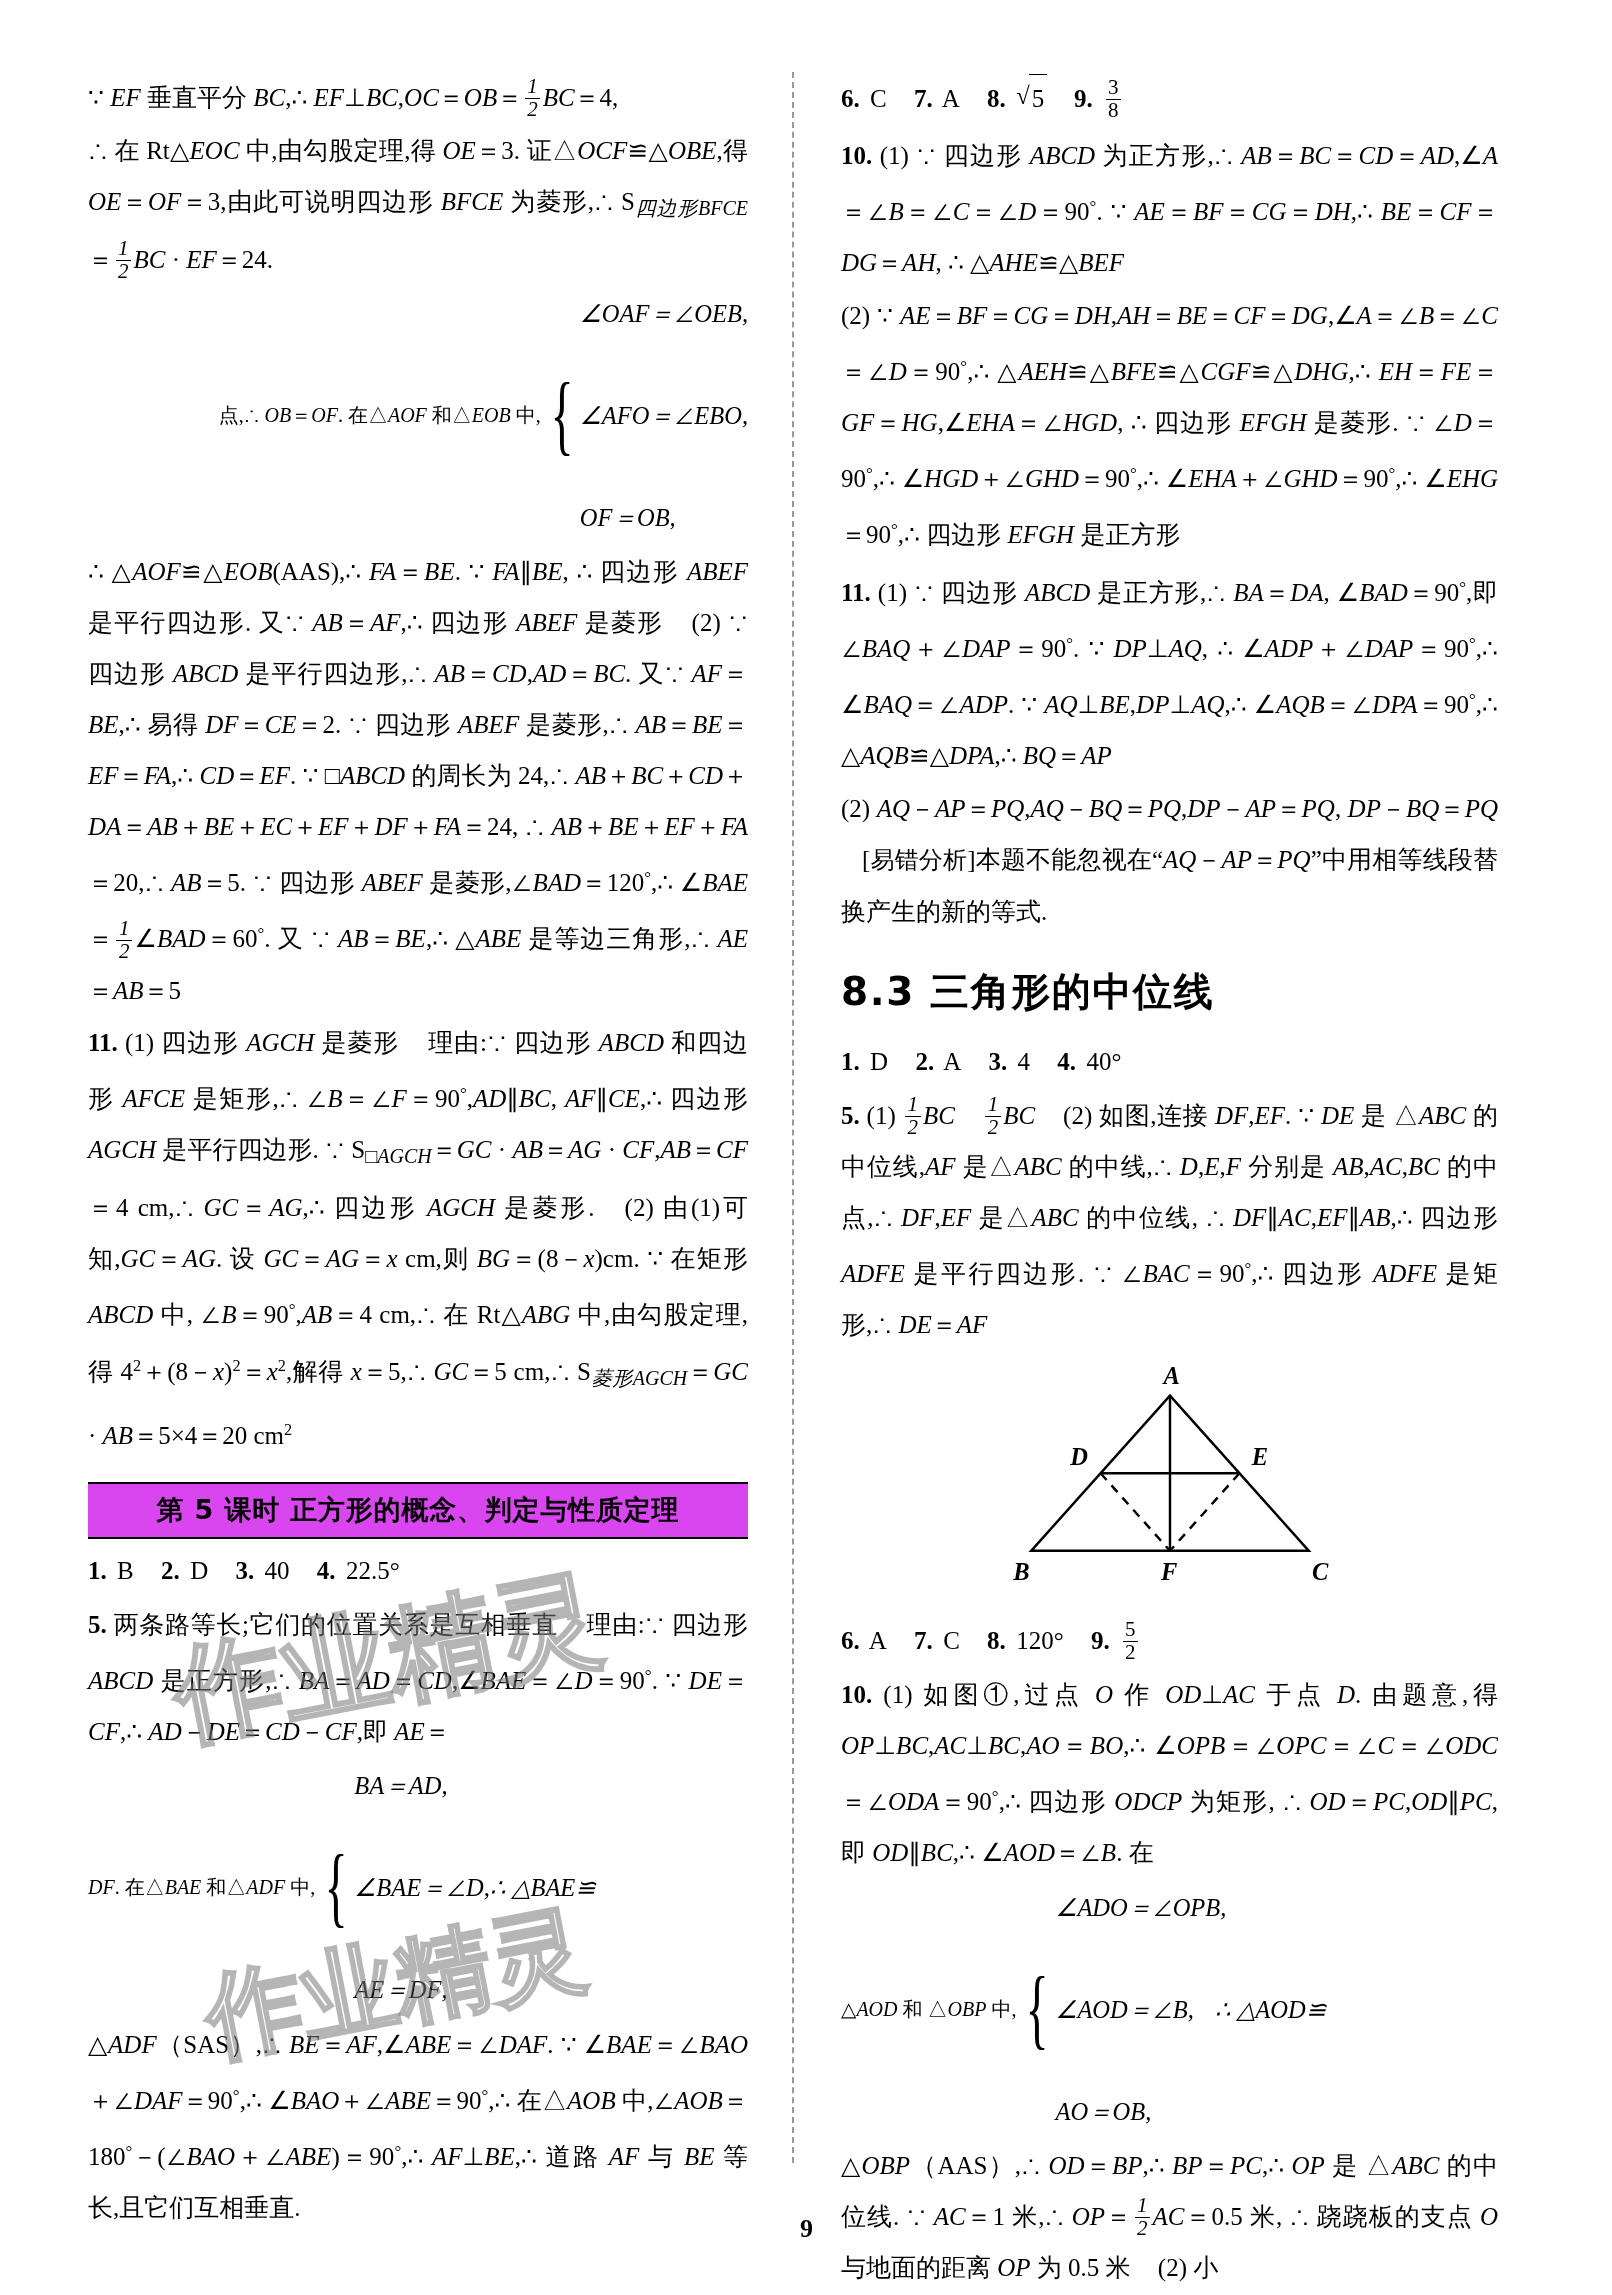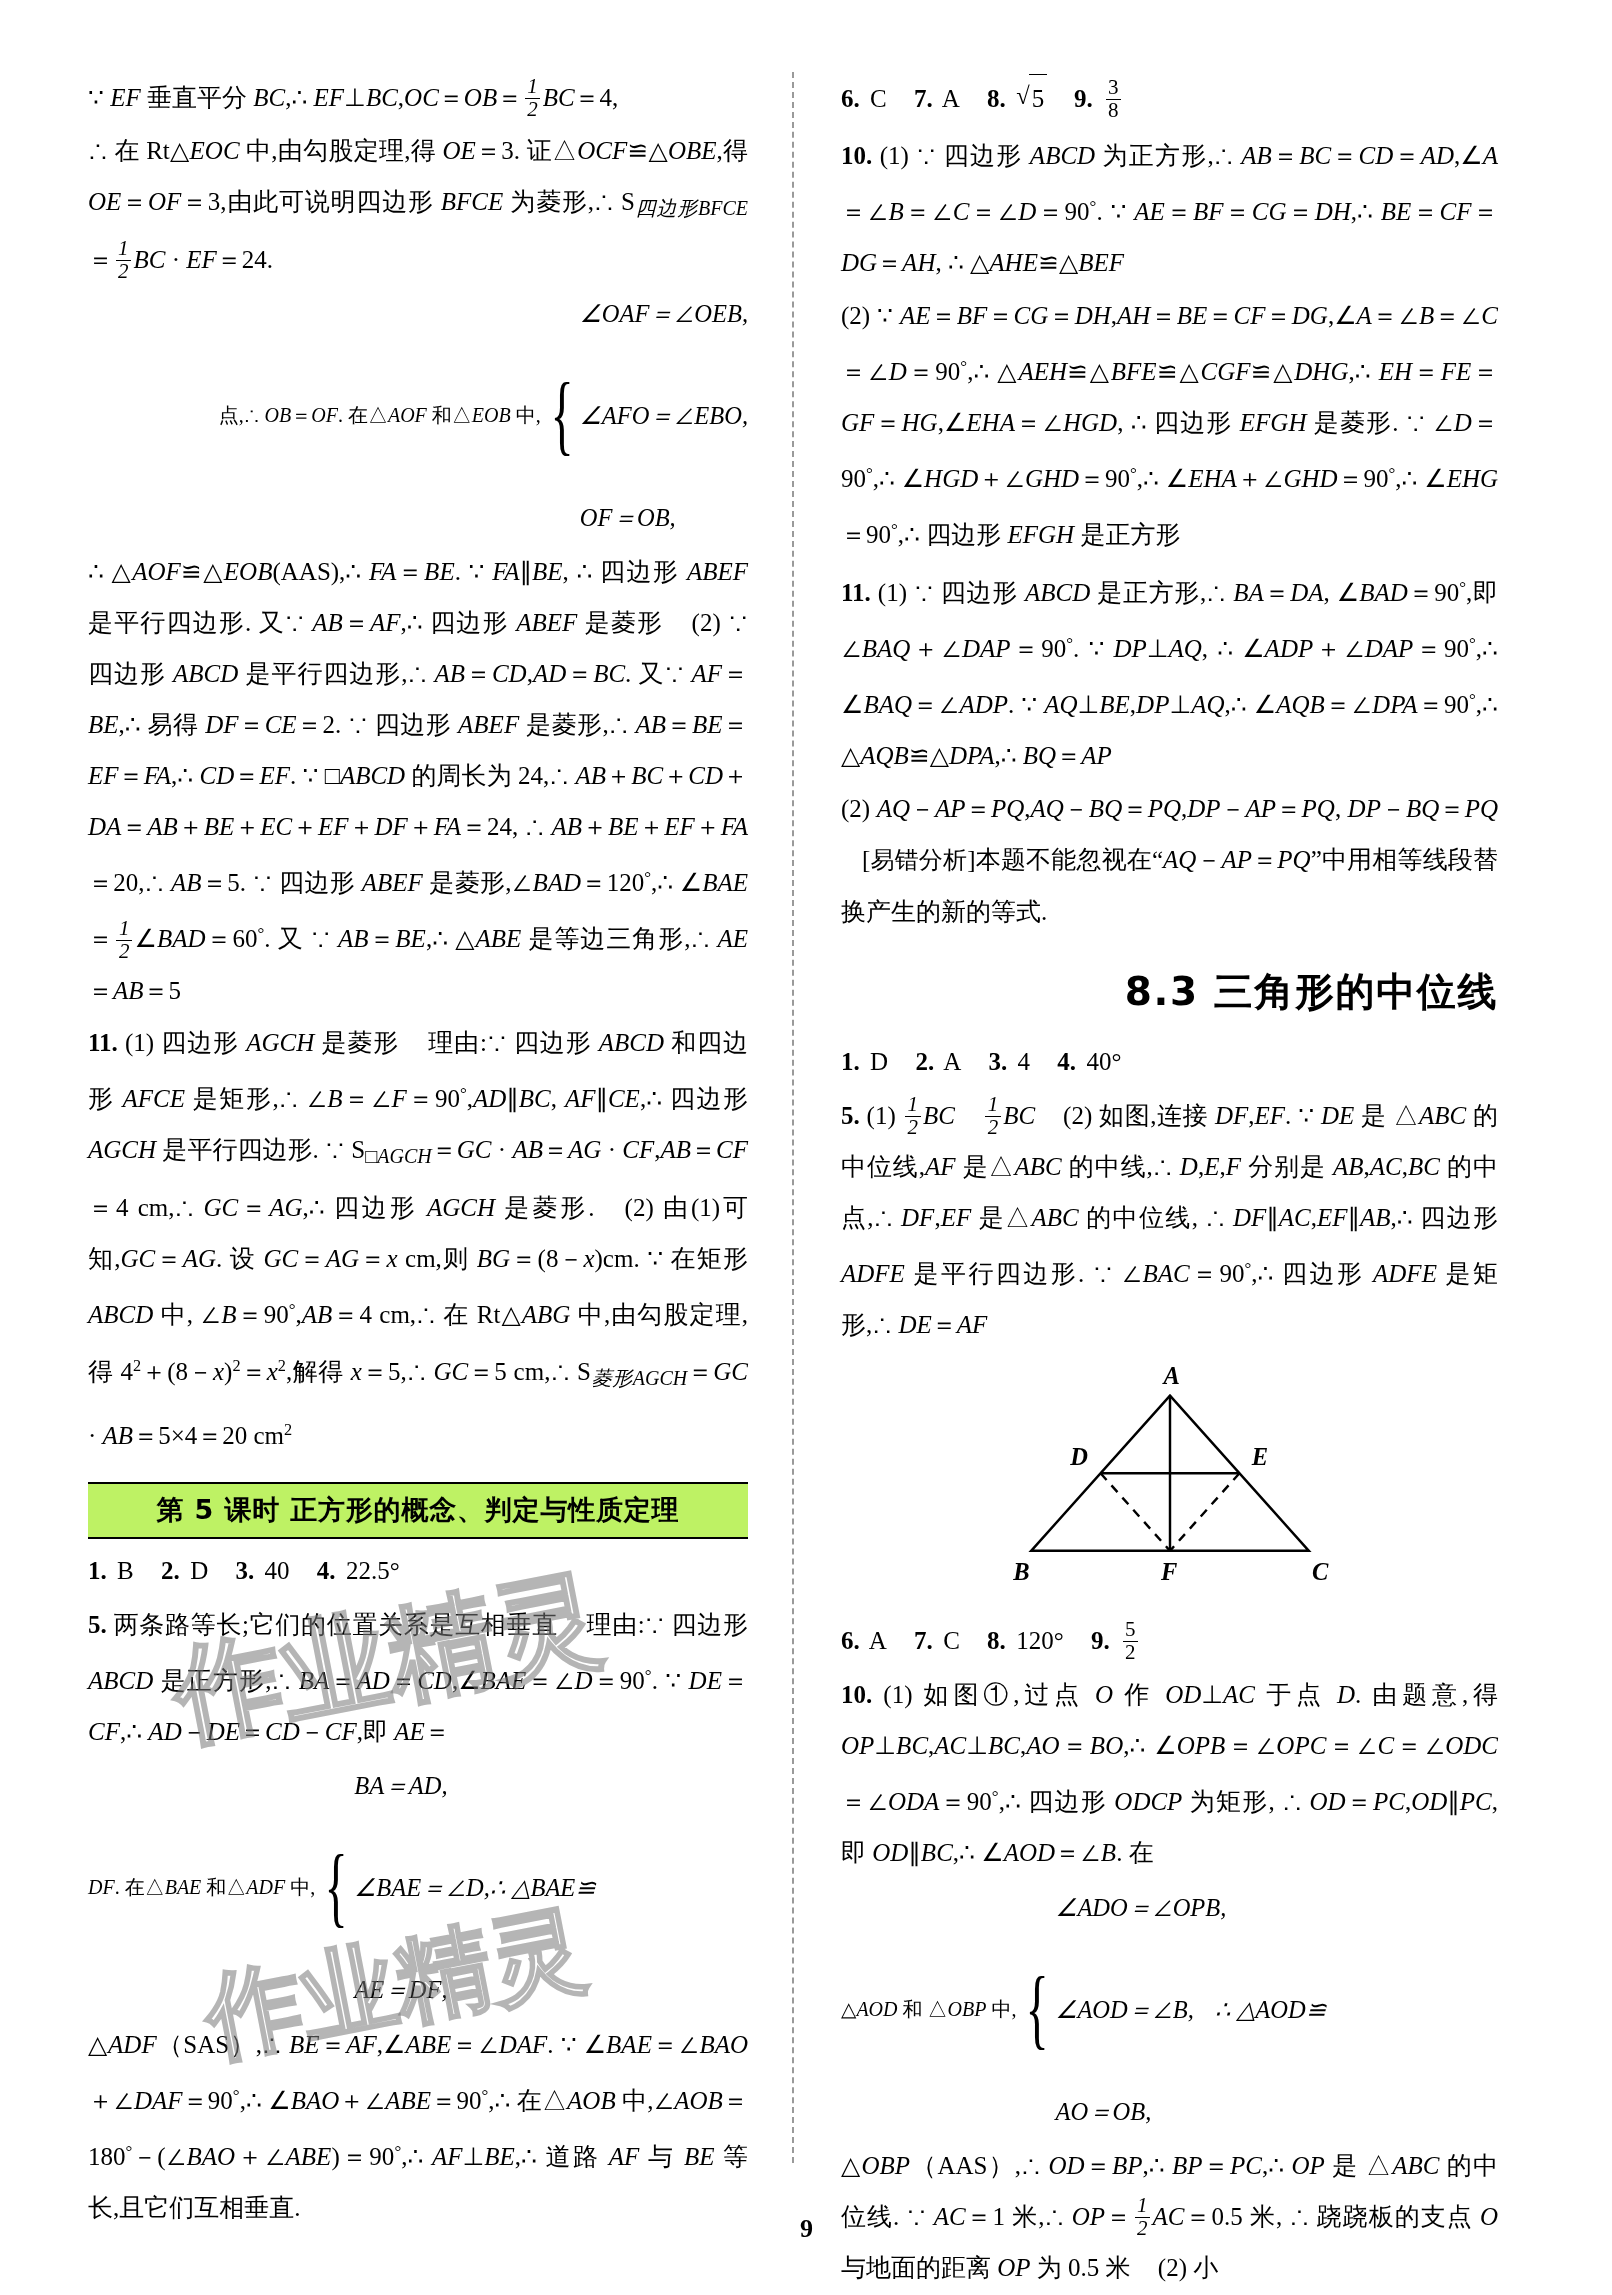--- a/index.html
+++ b/index.html
@@ -92,31 +92,31 @@
     font-style:italic;
     padding-left:3.3px;
   }
   .sys-row{display:flex;align-items:baseline;}
   .lead{font-size:20px;line-height:51px;white-space:nowrap;}
 
   
   .lesson-bar{
     margin:21px 0 8.2px 0;
     text-align:center;
-    background:#bef264;
+    background:#d946ef;
     border-top:2.5px solid #000;
     border-bottom:2.5px solid #000;
     padding:7.4px 0 9px 0;
     font-weight:bold;
     font-size:27px;
     font-family:"DejaVu Sans",sans-serif;
     letter-spacing:0.8px;
   }
   .section-title{
-    text-align:right;
+    text-align:left;
     font-size:39px;
     font-weight:bold;
     font-family:"DejaVu Sans",sans-serif;
     margin:28px 0 19.6px 0;
     letter-spacing:1.6px;
   }
   .ans-line{
     font-size:25px;
     line-height:47px;
     margin:1.6px 0 4.9px 0;

